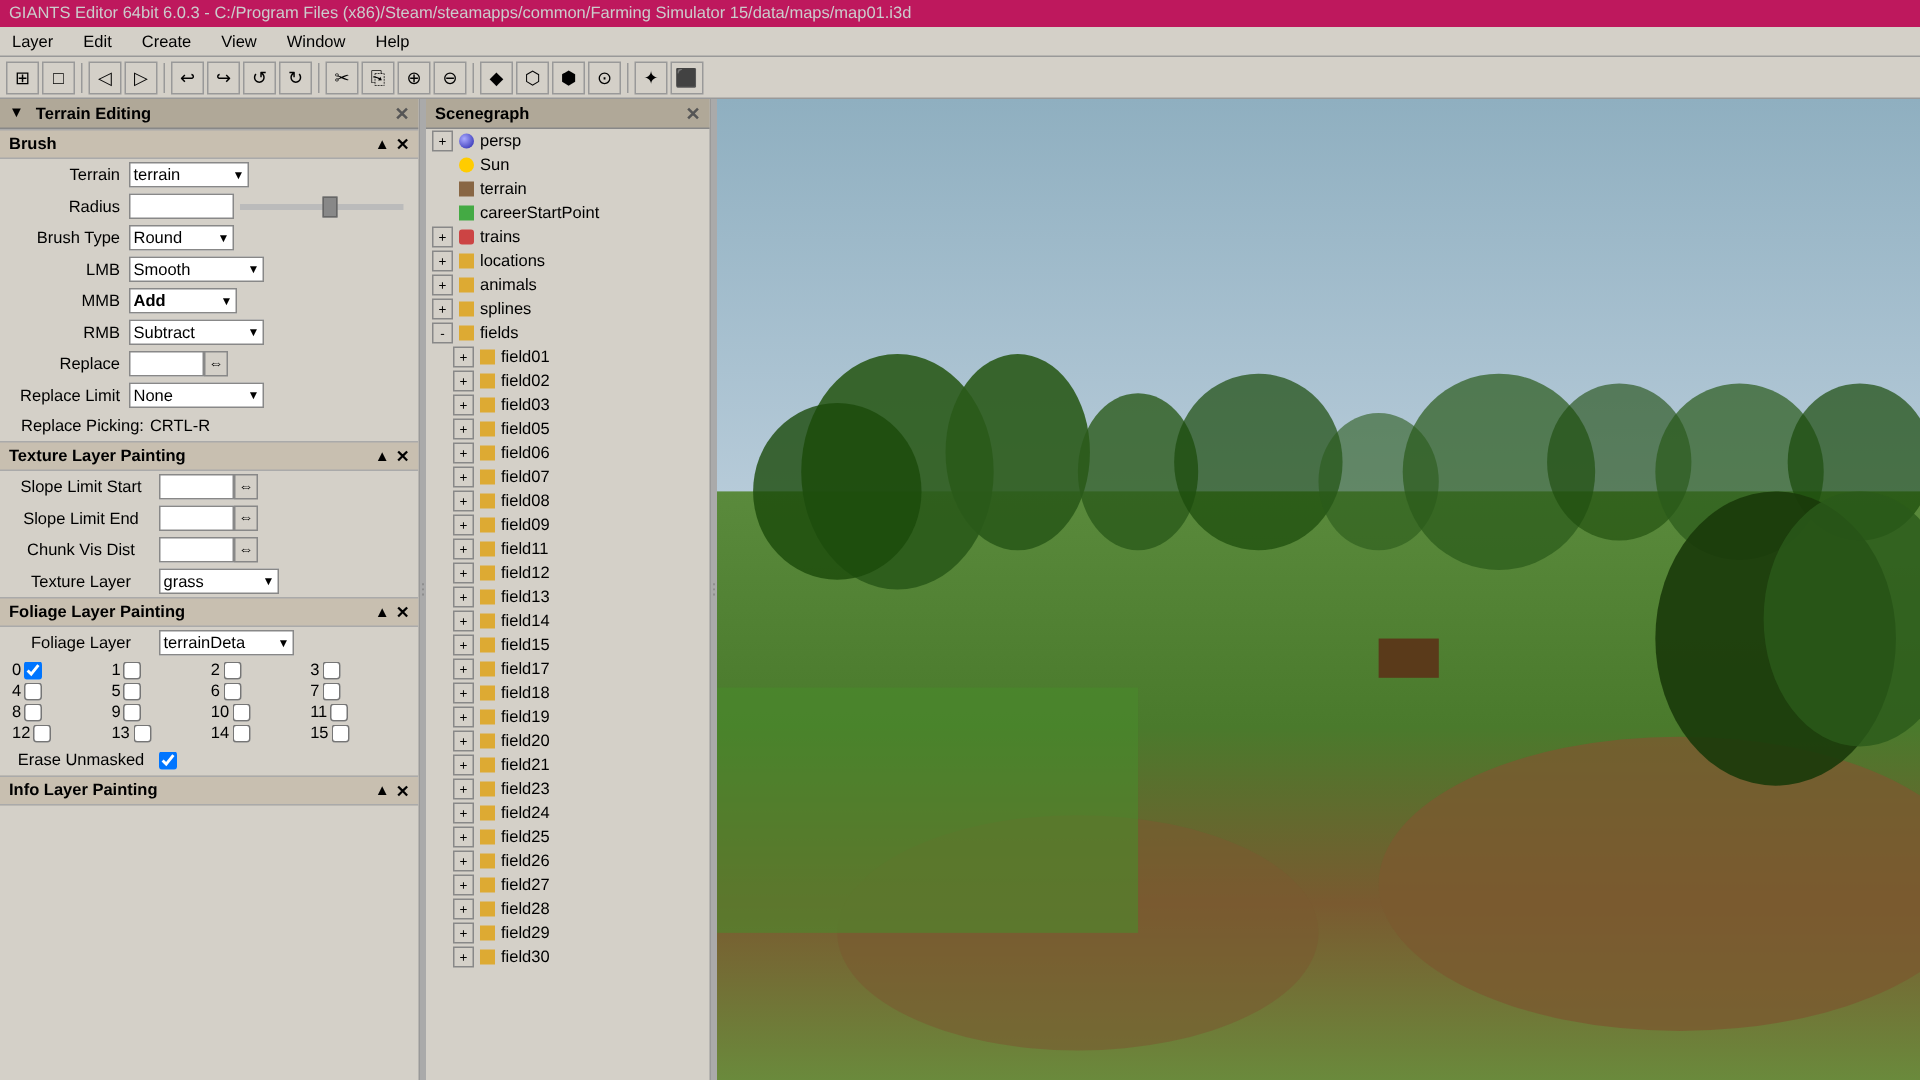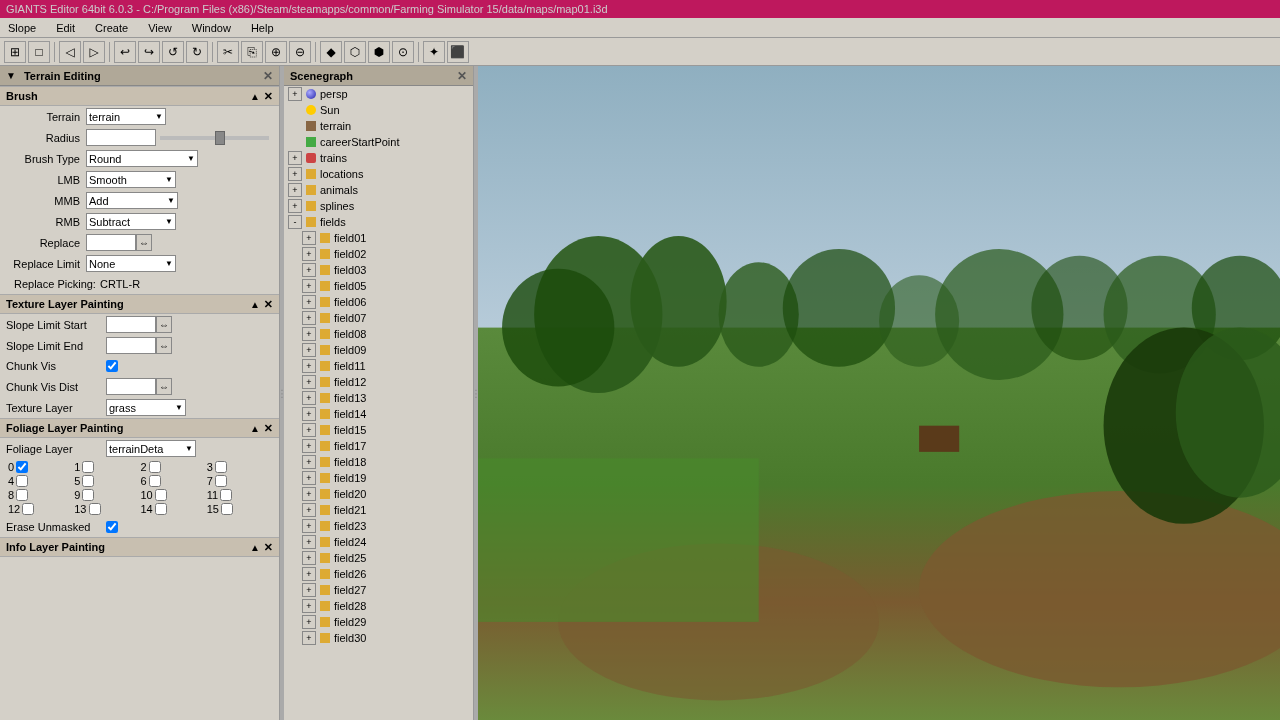--- a/index.html
+++ b/index.html
@@ -126,21 +126,21 @@
     }
     .field-label {
       width: 80px;
       text-align: right;
       padding-right: 6px;
       font-size: 11px;
       flex-shrink: 0;
     }
     .field-label-long {
       width: 100px;
-      text-align: left;
+      text-align: center;
       padding-right: 4px;
       font-size: 11px;
       flex-shrink: 0;
     }
     .field-input {
       width: 70px;
       height: 17px;
       border: 1px solid #888;
       background: white;
       font-size: 11px;
@@ -332,21 +332,21 @@
     }
   </style>
 </head>
 <body>
 
 <div id="title-bar">
   <span>GIANTS Editor 64bit 6.0.3 - C:/Program Files (x86)/Steam/steamapps/common/Farming Simulator 15/data/maps/map01.i3d</span>
 </div>
 
 <div id="menu-bar">
-  <span>Slope</span>
+  <span>Layer</span>
   <span>Edit</span>
   <span>Create</span>
   <span>View</span>
   <span>Window</span>
   <span>Help</span>
 </div>
 
 <div id="toolbar">
   <div class="toolbar-btn">⊞</div>
   <div class="toolbar-btn">□</div>
@@ -409,37 +409,37 @@
       <div class="slider-track" style="position:relative;width:60px;">
         <div class="slider-thumb" style="left:50%;"></div>
       </div>
     </div>
 
 
 
 
     <div class="field-row">
       <span class="field-label">Brush Type</span>
-      <div class="dropdown" style="width:112px;">
+      <div class="dropdown" style="width:70px;">
         <span>Round</span>
         <span class="dropdown-arrow">▼</span>
       </div>
     </div>
 
     <div class="field-row">
       <span class="field-label">LMB</span>
       <div class="dropdown" style="width:90px;">
         <span>Smooth</span>
         <span class="dropdown-arrow">▼</span>
       </div>
     </div>
 
     <div class="field-row">
       <span class="field-label">MMB</span>
-      <div class="dropdown" style="width:92px;">
+      <div class="dropdown" style="width:72px;font-weight:bold;">
         <span>Add</span>
         <span class="dropdown-arrow">▼</span>
       </div>
     </div>
 
     <div class="field-row">
       <span class="field-label">RMB</span>
       <div class="dropdown" style="width:90px;">
         <span>Subtract</span>
         <span class="dropdown-arrow">▼</span>
@@ -478,24 +478,20 @@
       <input type="text" class="field-input-small" style="">
       <div class="spin-btn">⇔</div>
     </div>
 
     <div class="field-row">
       <span class="field-label-long">Slope Limit End</span>
       <input type="text" class="field-input-small" style="">
       <div class="spin-btn">⇔</div>
     </div>
 
-    <div class="field-row">
-      <span class="field-label-long">Chunk Vis</span>
-      <input type="checkbox" checked="" style="">
-    </div>
 
     <div class="field-row">
       <span class="field-label-long">Chunk Vis Dist</span>
       <input type="text" class="field-input-small" style="">
       <div class="spin-btn">⇔</div>
     </div>
 
     <div class="field-row">
       <span class="field-label-long">Texture Layer</span>
       <div class="dropdown" style="width:80px;">

